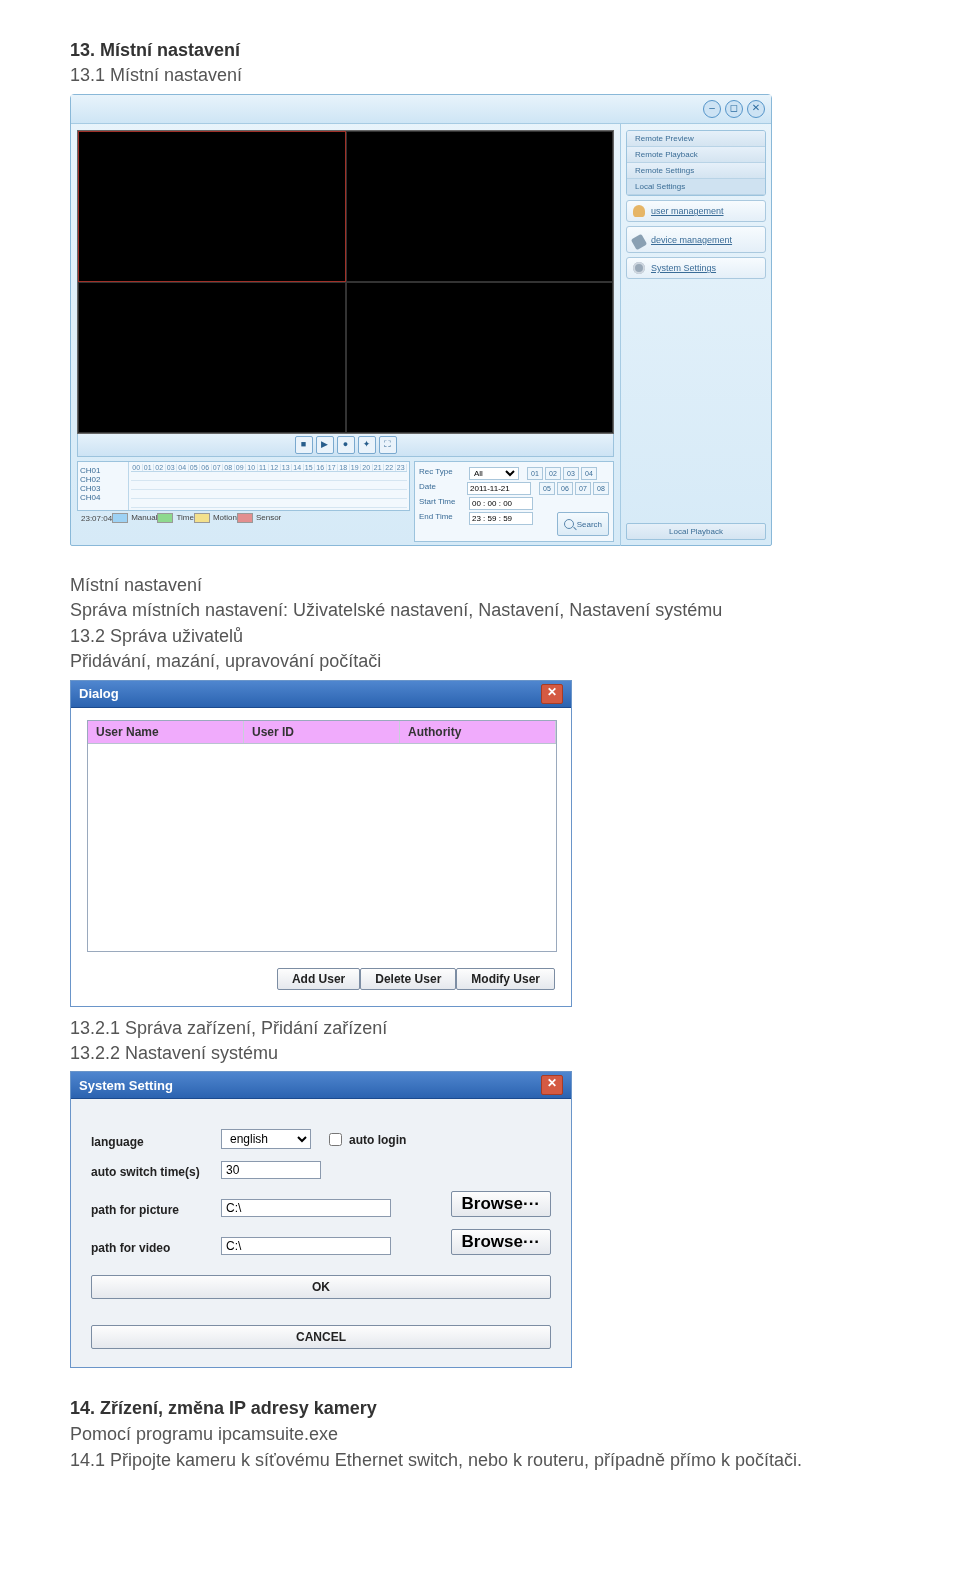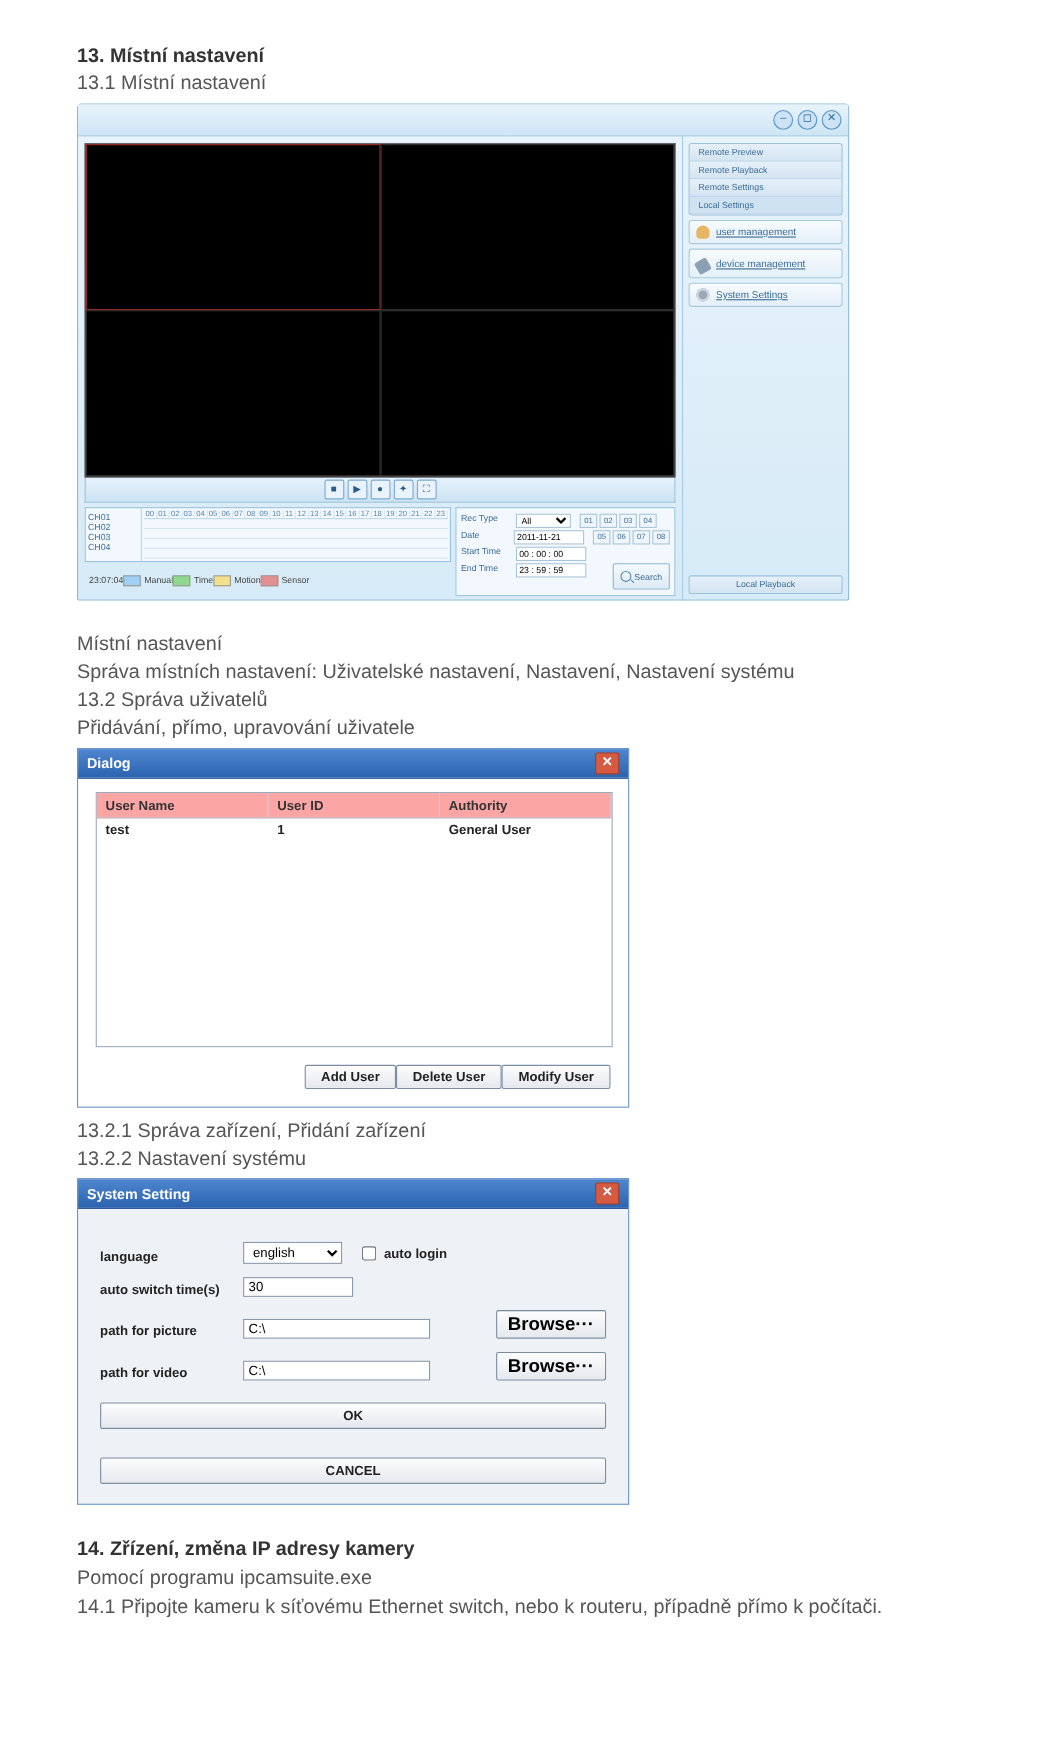--- a/index.html
+++ b/index.html
@@ -39,21 +39,21 @@
   .viewport .cell.active { border:1px solid #a03028; }
   .playbar { height:22px; background:linear-gradient(#e6f2fb,#cde3f4); border:1px solid #9cc3dd; border-top:none; display:flex; align-items:center; justify-content:center; gap:3px; }
   .playbar .pbtn { width:16px; height:16px; border:1px solid #7aa9cf; background:#eaf3fb; border-radius:2px; font-size:9px; text-align:center; line-height:14px; color:#275d8c; }
   .timeline { margin-top:4px; border:1px solid #9cc3dd; background:#f2f8fd; display:flex; font-size:8px; }
   .tl-left { width:46px; padding:4px 2px; border-right:1px solid #bcd7ea; color:#3a6c97; }
   .tl-left div{ line-height:9px; }
   .tl-grid { flex:1; padding:2px; }
   .tl-hours { display:flex; border-bottom:1px solid #bcd7ea; }
   .tl-hours span{ flex:1; text-align:center; border-right:1px solid #d5e5f1; color:#5a87ad; font-size:7px; }
   .tl-rows div{ height:8px; border-bottom:1px solid #d5e5f1; }
-  .legend { margin-top:10px; display:flex; align-items:flex-start; font-size:8px; padding:2px 4px; }
+  .legend { margin-top:0; display:flex; align-items:center; font-size:8px; padding:2px 4px; }
   .legend .chip{ width:14px; height:8px; display:inline-block; border:1px solid #999; vertical-align:middle; margin-right:3px;}
   .scr1-side { width:140px; border-left:1px solid #a6cbe3; padding:6px 5px; display:flex; flex-direction:column; gap:4px; }
   .side-tabs { background:#dbe9f4; border:1px solid #9cc3dd; border-radius:3px; overflow:hidden; font-size:8px; color:#3b6d96; }
   .side-tabs div{ padding:3px 8px; border-bottom:1px solid #b8d3e6; background:linear-gradient(#e6f0f9,#d4e4f1); }
   .side-btn { background:linear-gradient(#f7fbfe,#e4eff8); border:1px solid #aac9df; border-radius:3px; font-size:9px; color:#3a6c97; display:flex; align-items:center; gap:6px; padding:4px 6px;text-decoration:underline; }
   .side-btn .ic{ width:12px; height:12px; display:inline-block; }
   .spacer{flex:1;}
   .local-pb { background:linear-gradient(#e6f0f9,#d4e4f1); border:1px solid #9cc3dd; font-size:8px; color:#3b6d96; text-align:center; padding:3px 0; border-radius:2px; }
   .bottom-right { border:1px solid #9cc3dd; background:#f2f8fd; margin-top:4px; padding:3px 4px; font-size:8px; color:#3a6c97; }
   .br-row{ display:flex; align-items:flex-start; gap:4px; margin:2px 0;}
@@ -66,21 +66,21 @@
   .searchBtn .mag{ width:8px; height:8px; border:1px solid #5a87ad; border-radius:50%; position:relative;}
   .searchBtn .mag:after{ content:""; position:absolute; width:4px; height:1px; background:#5a87ad; right:-4px; bottom:-1px; transform:rotate(45deg);}
   .bottom-container{ display:flex; gap:4px; }
 
   
   .scr2 { width: 500px; margin:6px 0 10px 0; border:1px solid #6a95c9; background:#fff; position:relative; }
   .scr2-titlebar{ height:26px; background:linear-gradient(#4f86cf,#2b63b0); color:#fff; font-size:13px; font-weight:bold; display:flex; align-items:center; padding:0 8px; border-bottom:1px solid #1b4a8e; }
   .scr2-close{ margin-left:auto; width:20px; height:18px; background:#d45a42; border:1px solid #a63c26; color:#fff; text-align:center; line-height:15px; font-size:12px; border-radius:2px; }
   .scr2-body{ padding:12px 16px 16px 16px; }
   .scr2-table{ width:100%; height:230px; border:1px solid #9aa9bd; background:#fff; font-size:12px; }
-  .scr2-hdr{ display:flex; border-bottom:1px solid #b9c3d0; background:#fca5a5; }
+  .scr2-hdr{ display:flex; border-bottom:1px solid #b9c3d0; background:#f0abfc; }
   .scr2-hdr div{ flex:1; padding:4px 8px; border-right:1px solid #c7cfd9; font-weight:bold; color:#333; font-size:12px;}
   .scr2-row{ display:flex; }
   .scr2-row div{ flex:1; padding:3px 8px; border-right:1px solid transparent; color:#222; font-size:12px; font-weight:bold;}
   .scr2-btns{ display:flex; justify-content:flex-end; margin-top:16px; }
   .scr2-btns button{ font-size:12px; font-weight:bold; padding:3px 14px; border:1px solid #7c8da3; border-radius:2px; background:linear-gradient(#fdfdfd,#e5e8ed); color:#222;}
 
   
   .scr3 { width: 500px; margin:6px 0 30px 0; border:1px solid #6a95c9; background:#eef2f6; }
   .scr3 .scr2-titlebar{ }
   .scr3-body{ padding:18px 20px; font-size:12px; color:#222; font-weight:bold;}
@@ -236,38 +236,33 @@
       </div>
       <div class="spacer"></div>
       <div class="local-pb">Local Playback</div>
     </div>
   </div>
 </div>
 
 <p class="p-line">Místní nastavení</p>
 <p class="p-line justify">Správa místních nastavení: Uživatelské nastavení, Nastavení, Nastavení systému</p>
 <p class="p-line">13.2 Správa uživatelů</p>
-<p class="p-line">Přidávání, přímo, upravování uživatele</p>
+<p class="p-line">Přidávání, mazání, upravování počítači</p>
 
 <div class="scr2">
   <div class="scr2-titlebar">
     <span>Dialog</span>
     <div class="scr2-close">✕</div>
   </div>
   <div class="scr2-body">
     <div class="scr2-table">
       <div class="scr2-hdr">
         <div>User Name</div>
         <div>User ID</div>
         <div>Authority</div>
-      </div>
-      <div class="scr2-row">
-        <div>test</div>
-        <div>1</div>
-        <div>General User</div>
       </div>
     </div>
     <div class="scr2-btns">
       <button>Add User</button>
       <button>Delete User</button>
       <button>Modify User</button>
     </div>
   </div>
 </div>
 

